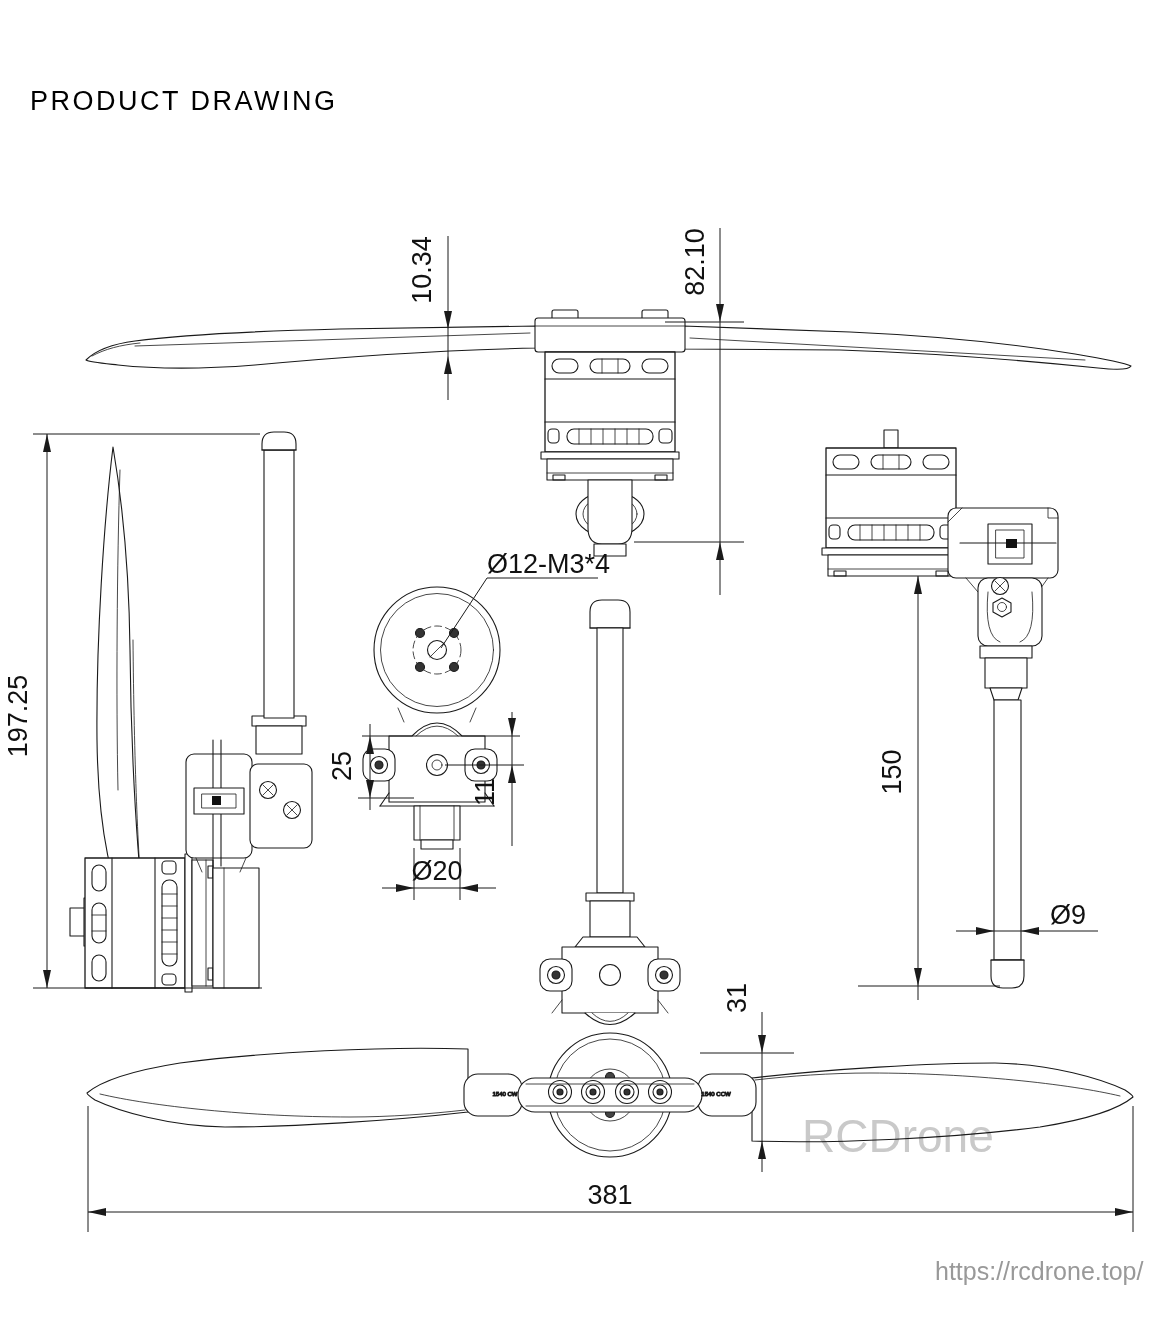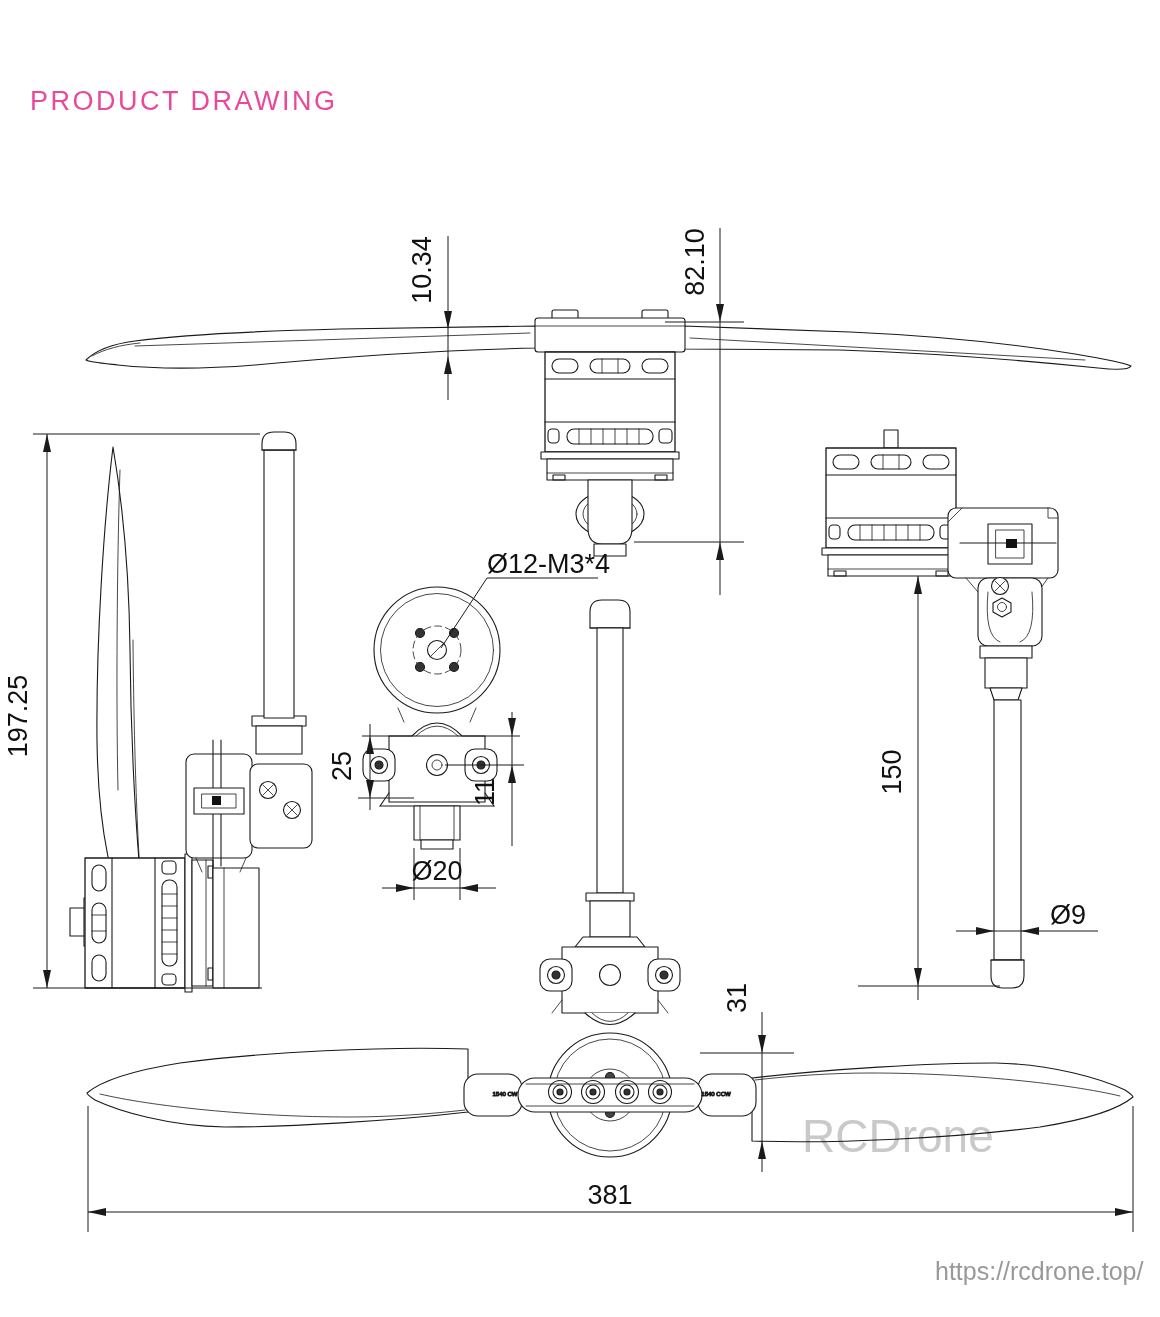--- a/index.html
+++ b/index.html
@@ -1,17 +1,17 @@
 <!DOCTYPE html>
 <html><head>
 <meta charset="utf-8">
 <style>
   html,body{margin:0;padding:0;background:#fff;}
   body{width:1160px;height:1317px;position:relative;font-family:"Liberation Sans",sans-serif;overflow:hidden;}
-  .page-title{position:absolute;left:30px;top:86px;font-size:27px;letter-spacing:2.5px;color:#ec4899;font-weight:400;}
+  .page-title{position:absolute;left:30px;top:86px;font-size:27px;letter-spacing:2.5px;color:#000000;font-weight:400;}
   svg#drawing{position:absolute;left:0;top:0;}
   .lineart{stroke:#1a1a1a;fill:none;stroke-width:1.1;stroke-linecap:round;stroke-linejoin:round;}
   .thin{stroke-width:0.8;}
   .dim{stroke:#1a1a1a;fill:none;stroke-width:1;}
   .dimtxt{font-family:"Liberation Sans",sans-serif;font-size:27px;fill:#111;}
   .tinytxt{font-family:"Liberation Sans",sans-serif;font-size:6px;fill:#111;}
   .arrow{fill:#1a1a1a;stroke:none;}
   .wm{font-family:"Liberation Sans",sans-serif;font-size:46px;fill:#C9C9C9;mix-blend-mode:multiply;}
   .url{font-family:"Liberation Sans",sans-serif;font-size:25px;fill:#999999;}
 </style>

